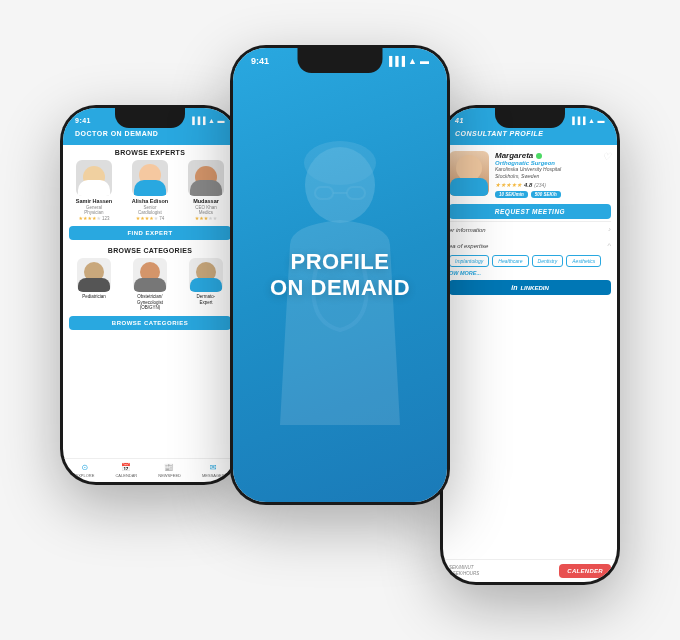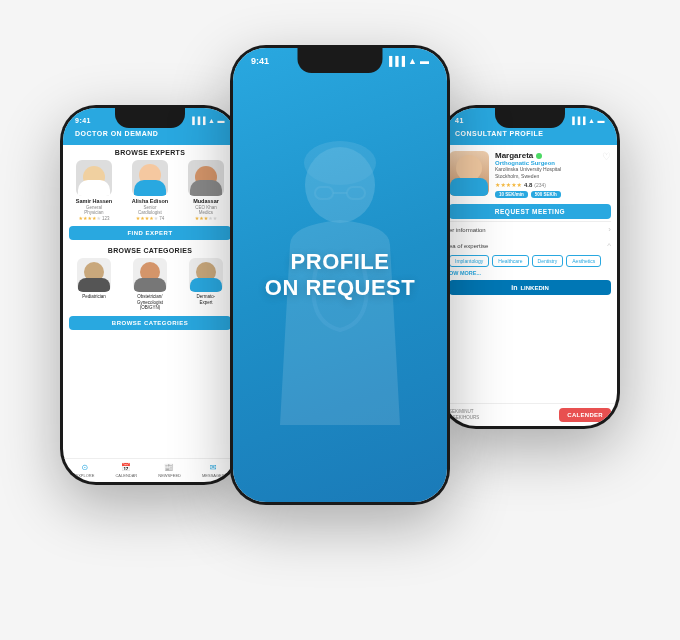--- a/index.html
+++ b/index.html
@@ -47,24 +47,25 @@
       width: 180px;
       height: 380px;
       z-index: 5;
       left: 50px;
       top: 90px;
     }
 
     
     .phone-right {
       width: 180px;
-      height: 324px;
+      height: 480px;
       z-index: 5;
       right: 50px;
       top: 90px;
+      font-style: italic;
     }
 
     .phone-inner {
       position: absolute;
       top: 3px; left: 3px; right: 3px; bottom: 3px;
       border-radius: 33px;
       overflow: hidden;
       background: white;
     }
 
@@ -680,21 +681,21 @@
 
             <path d="M30 120 Q30 100 80 95 Q130 100 130 120 L140 300 H20 Z" fill="rgba(255,255,255,0.5)"></path>
 
             <path d="M60 130 Q50 160 55 180 Q60 200 80 205 Q100 200 105 180 Q110 160 100 130" stroke="rgba(200,230,255,0.7)" stroke-width="4" fill="none"></path>
           </svg>
         </div>
 
         <div class="center-text">
           <h1>
             <span>PROFILE</span><br>
-            <span>ON REQUEST</span>
+            <span>ON DEMAND</span>
           </h1>
         </div>
       </div>
     </div>
   </div>
 
   <div class="phone phone-right">
     <div class="phone-inner">
       <div class="notch"></div>
       <div class="right-screen">

